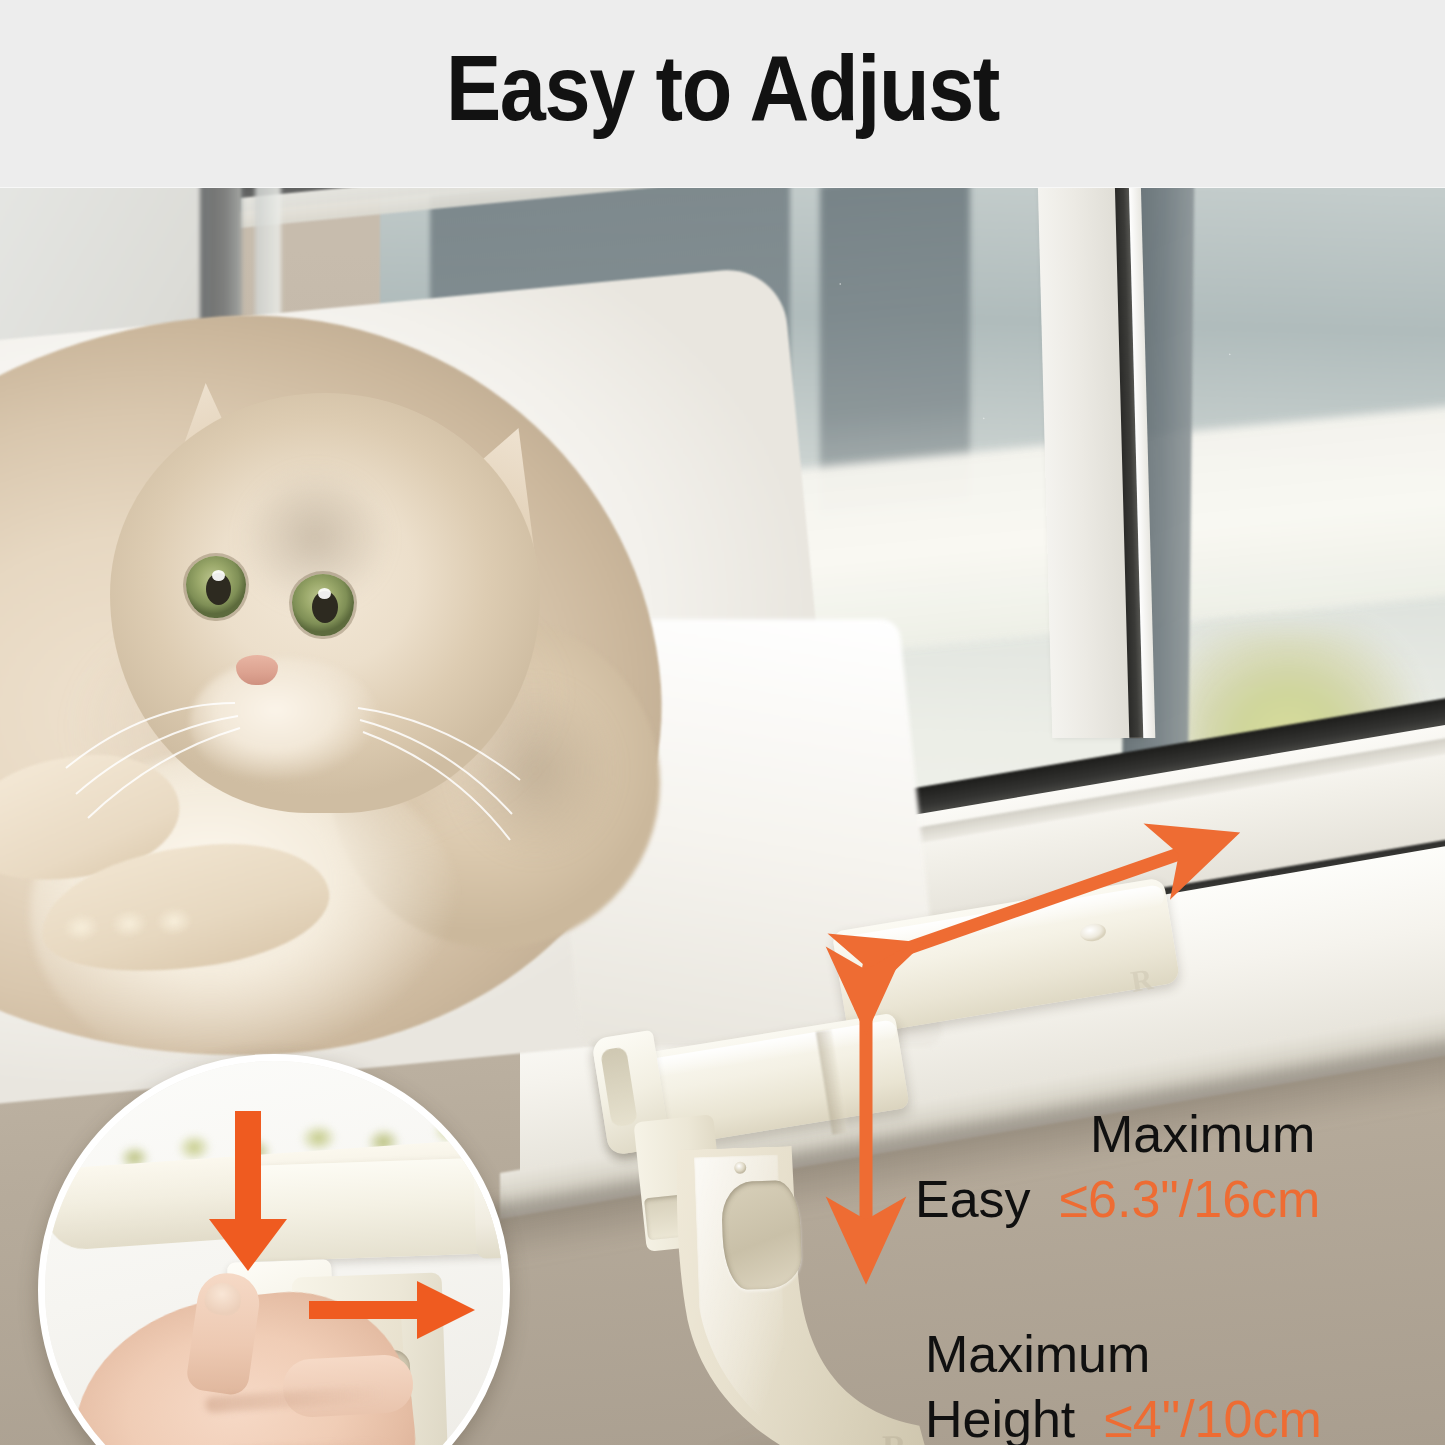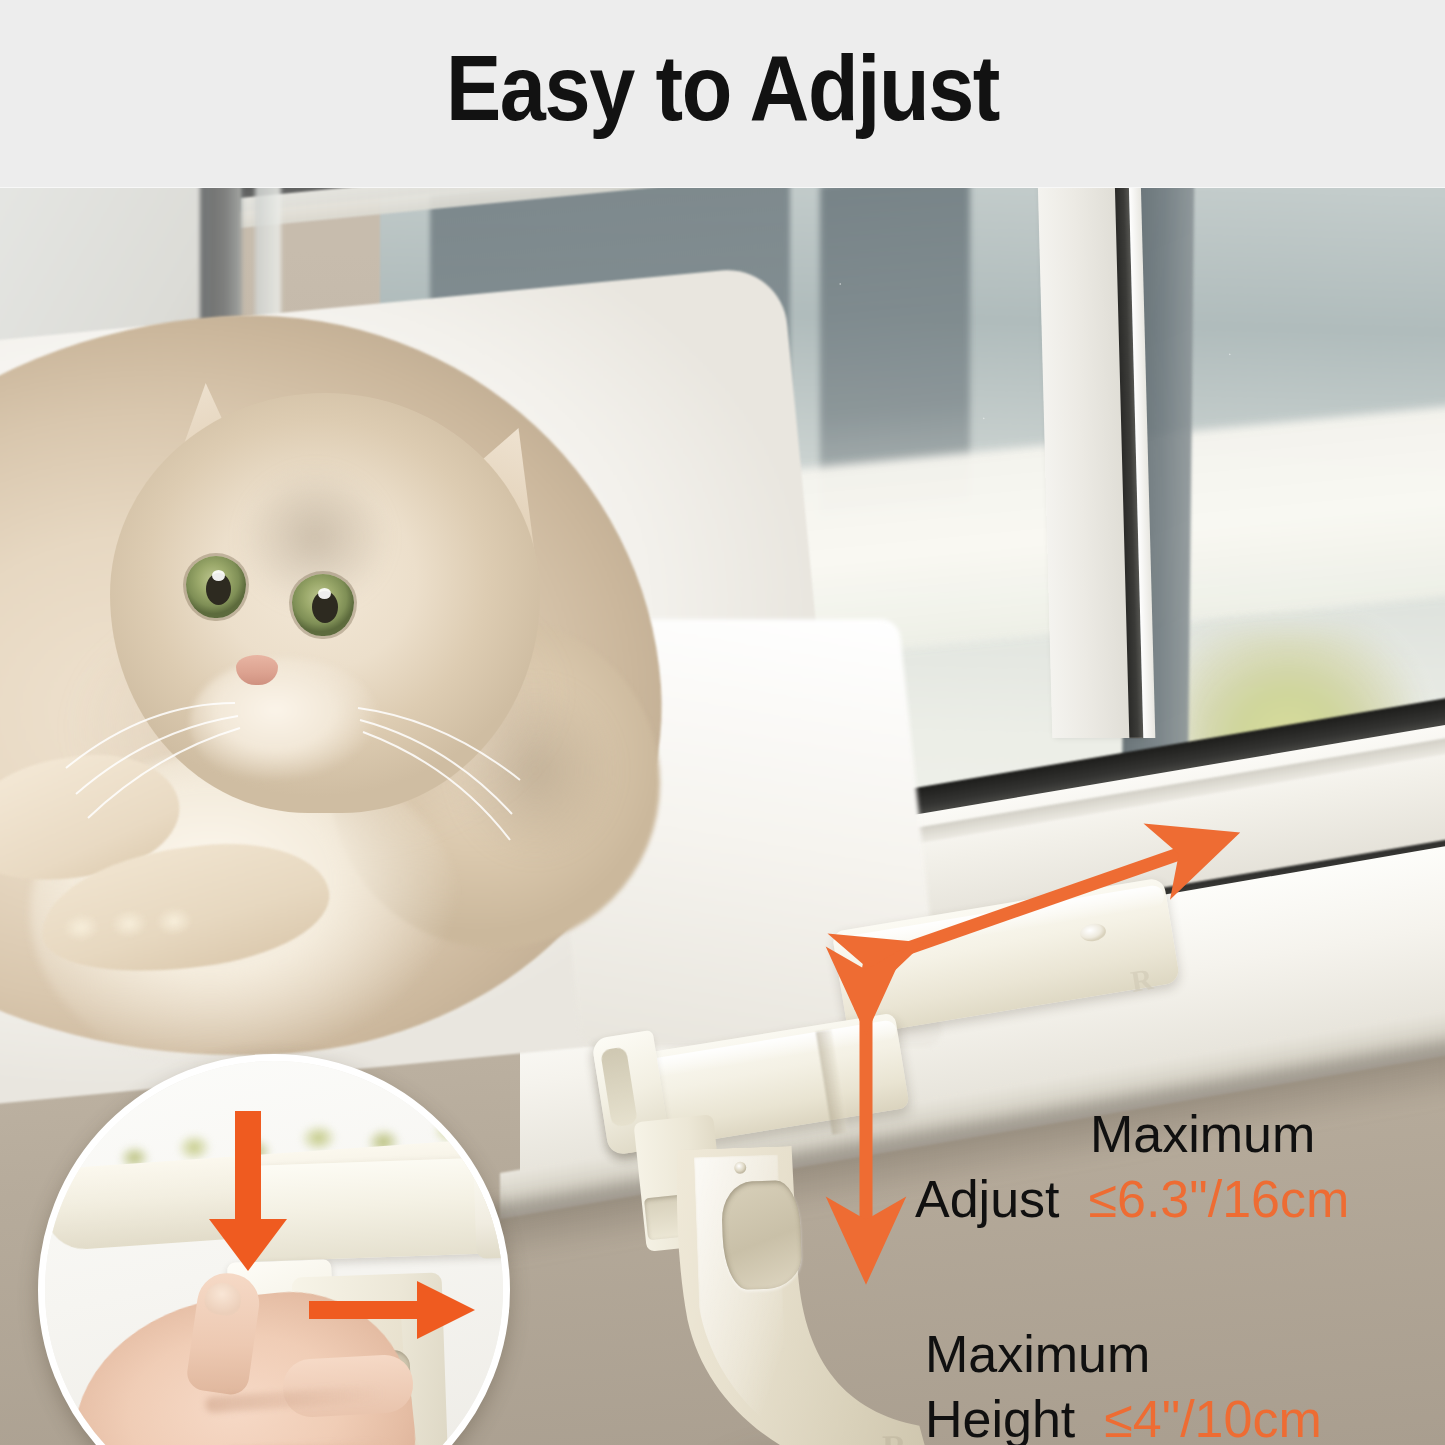--- a/index.html
+++ b/index.html
@@ -781,21 +781,21 @@
         <path d="M40 0 H66 V108 H92 L53 160 L14 108 H40 Z" fill="#ef5b20"></path>
       </svg>
 
       <svg class="ins-arrow-right" width="170" height="70" viewBox="0 0 170 70">
         <path d="M0 26 H108 V6 L166 35 L108 64 V44 H0 Z" fill="#ef5b20"></path>
       </svg>
     </div>
 
     <div class="lbl lbl-dark" id="w-line1">Maximum</div>
     <div class="lbl" id="w-line2">
-      <span class="lbl-dark">Adjust</span><span class="lbl-dark">&nbsp;&nbsp;</span><span class="lbl-orange">≤6.3"/16cm</span>
+      <span class="lbl-dark">Easy</span><span class="lbl-dark">&nbsp;&nbsp;</span><span class="lbl-orange">≤6.3"/16cm</span>
     </div>
 
     <div class="lbl lbl-dark" id="h-line1">Maximum</div>
     <div class="lbl" id="h-line2">
       <span class="lbl-dark">Height</span><span class="lbl-dark">&nbsp;&nbsp;</span><span class="lbl-orange">≤4"/10cm</span>
     </div>
 
   </div>
 </div>
 

